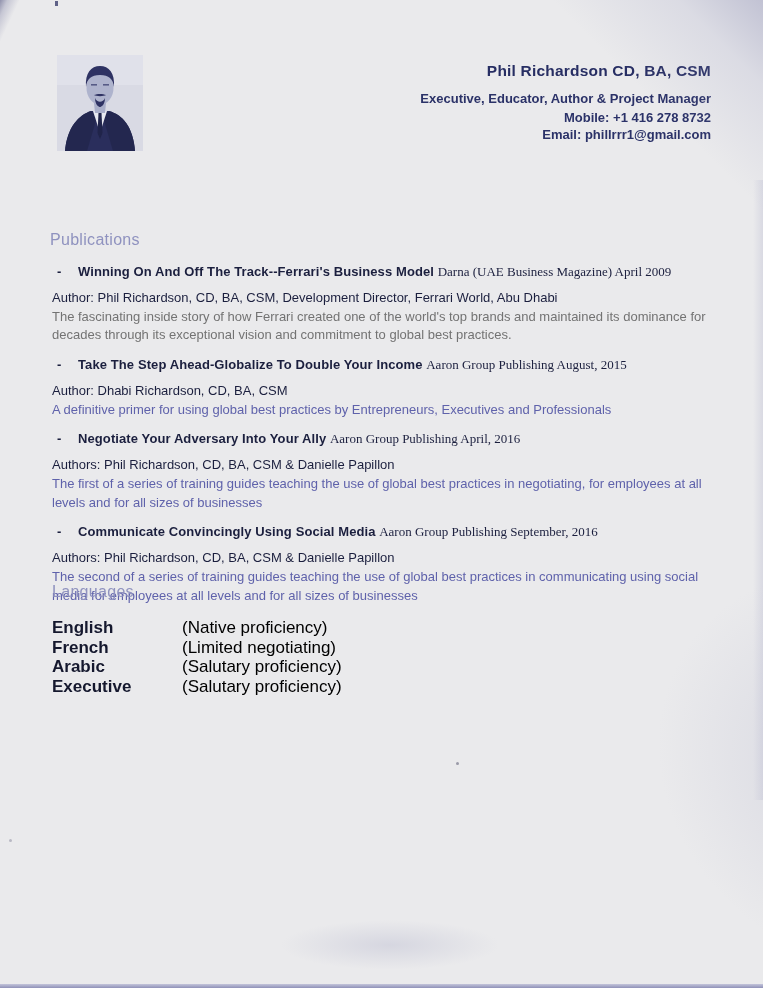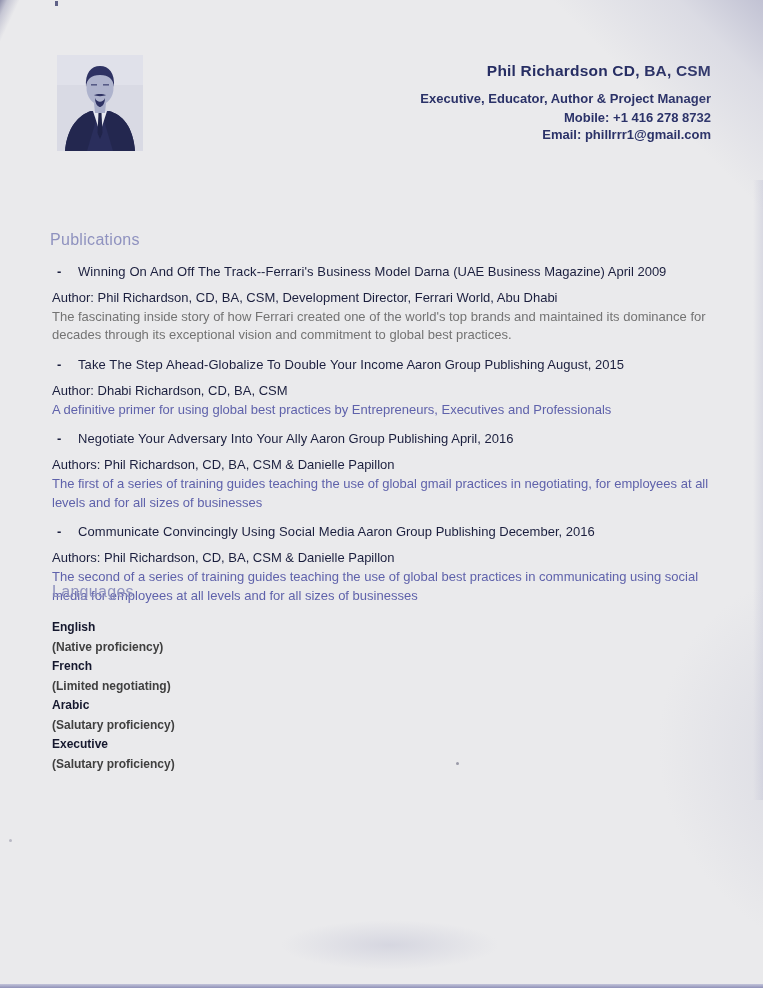--- a/index.html
+++ b/index.html
@@ -63,36 +63,36 @@
   .section-title{
     font-size:16px;font-weight:400;color:#8f92bf;letter-spacing:.3px;margin-top:43px;
   }
   .publications{position:absolute;left:50px;top:188px;width:670px;}
   .publications .section-title{margin-bottom:14px;}
   .pub{margin-bottom:11px;}
   .pub-title-line{
     padding-left:7px;font-size:13px;line-height:17px;margin-bottom:5px;color:#1b1f3e;
   }
   .bullet{display:inline-block;width:21px;font-weight:700;}
-  .pub-title{font-weight:400;letter-spacing:.1px;text-align:right;}
-  .pub-publisher{font-weight:400;}
+  .pub-title{font-weight:700;letter-spacing:.1px;text-align:right;}
+  .pub-publisher{font-weight:400;font-family:Liberation Serif, serif;}
   .pub-authors{
     font-size:13px;line-height:18.5px;color:#1b1f3e;padding-left:2px;margin-top:9px;
   }
   .pub-desc{
     font-size:13px;line-height:18.8px;padding-left:2px;
   }
   .desc-dark{color:#737373;}
   .desc-purple{color:#5f62ab;}
 
   .languages{position:absolute;left:52px;top:540px;width:420px;}
   .languages .section-title{margin-bottom:17px;}
-  .lang-row{display:flex;font-size:12px;line-height:19.5px;flex-direction:column;}
+  .lang-row{display:flex;font-size:17px;line-height:19.5px;}
   .lang-name{width:130px;font-weight:700;color:#15182e;}
-  .lang-prof{color:#404040;font-weight:bold;}
+  .lang-prof{color:#000000;}
 </style>
 </head>
 <body>
 
 <div class="photo">
   <svg width="86" height="96" viewBox="0 0 86 96" xmlns="http://www.w3.org/2000/svg">
     <rect x="0" y="0" width="86" height="96" fill="#d9dae4"></rect>
     <rect x="0" y="0" width="86" height="30" fill="#e0e1ea"></rect>
 
     <path d="M8 96 C10 72 22 60 34 56 L52 56 C66 60 76 72 78 96 Z" fill="#2a2e5c"></path>
@@ -144,27 +144,27 @@
     <div class="pub-authors">Author: Dhabi Richardson, CD, BA, CSM</div>
     <div class="pub-desc desc-purple">A definitive primer for using global best practices by Entrepreneurs,  Executives and Professionals</div>
   </div>
 
   <div class="pub">
     <div class="pub-title-line">
       <span class="bullet">-</span><span class="pub-title">Negotiate Your Adversary Into Your Ally</span>
       <span class="pub-publisher">Aaron Group Publishing April, 2016</span>
     </div>
     <div class="pub-authors">Authors: Phil Richardson, CD, BA, CSM &amp; Danielle Papillon</div>
-    <div class="pub-desc desc-purple">The first of a series of training guides teaching the use of global gmail practices in negotiating, for employees at all levels and for all sizes of businesses</div>
+    <div class="pub-desc desc-purple">The first of a series of training guides teaching the use of global best practices in negotiating, for employees at all levels and for all sizes of businesses</div>
   </div>
 
   <div class="pub">
     <div class="pub-title-line">
       <span class="bullet">-</span><span class="pub-title">Communicate Convincingly Using Social Media</span>
-      <span class="pub-publisher">Aaron Group Publishing December,  2016</span>
+      <span class="pub-publisher">Aaron Group Publishing September,  2016</span>
     </div>
     <div class="pub-authors">Authors: Phil Richardson, CD, BA, CSM &amp; Danielle Papillon</div>
     <div class="pub-desc desc-purple">The second of a series of training guides teaching the use of global best practices in communicating  using social media for employees at all levels and for all sizes of businesses</div>
   </div>
 </div>
 
 <div class="languages">
   <div class="section-title">Languages</div>
   <div class="lang-row">
     <div class="lang-name">English</div>

